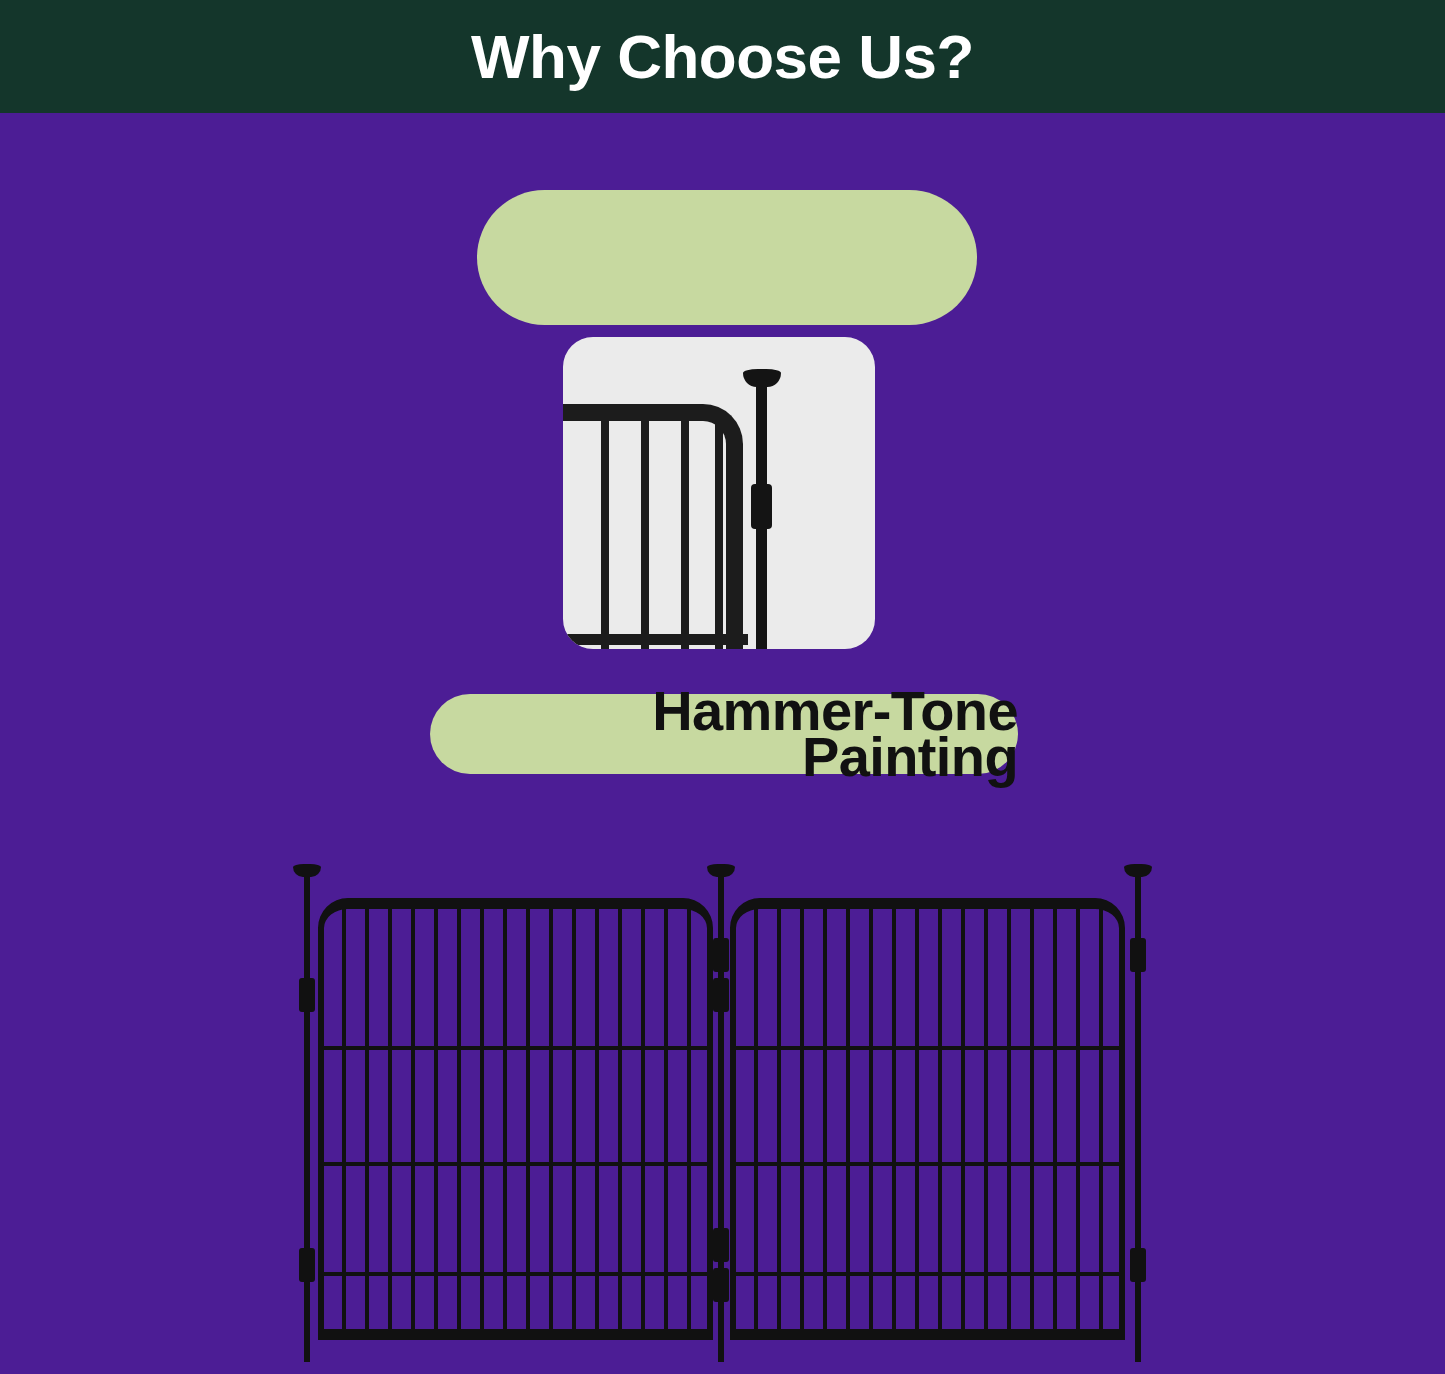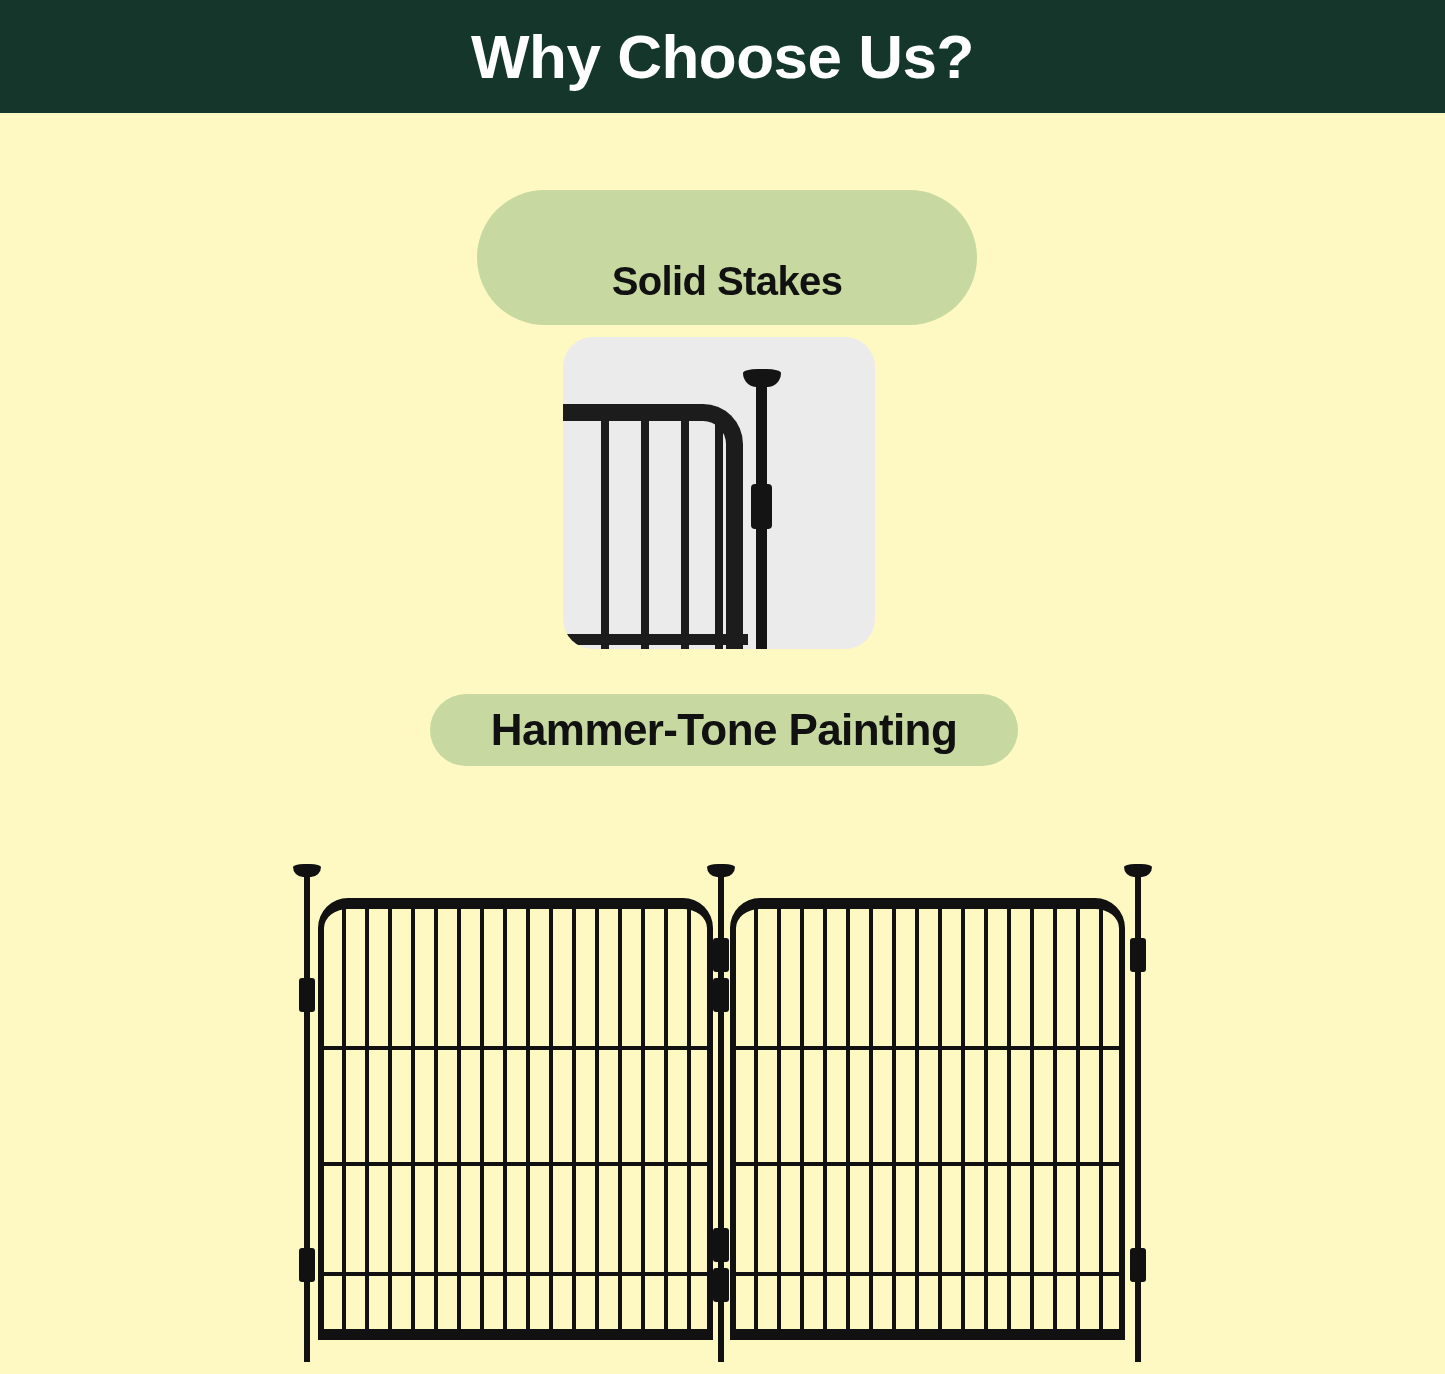--- a/index.html
+++ b/index.html
@@ -7,21 +7,21 @@
     padding: 0;
     background: #ffffff;
   }
   body {
     font-family: "Liberation Sans", sans-serif;
   }
   #page {
     position: relative;
     width: 1445px;
     height: 1374px;
-    background: #fef9c3;
+    background: #4c1d95;
     overflow: hidden;
   }
 
   
   .header-band {
     position: absolute;
     left: 0;
     top: 0;
     width: 1445px;
     height: 113px;
@@ -59,22 +59,22 @@
     width: 500px;
     height: 135px;
     font-size: 40px;
     line-height: 46px;
     letter-spacing: -0.6px;
   }
   .pill-2 {
     left: 430px;
     top: 694px;
     width: 588px;
-    height: 72px;
-    font-size: 44px;
+    height: 80px;
+    font-size: 56px;
     line-height: 46px;
     letter-spacing: -0.6px;
     text-align: right;
   }
 
   
   .detail-card {
     position: absolute;
     left: 563px;
     top: 337px;
@@ -237,21 +237,20 @@
 
 <div id="page">
 
   <div class="header-band">
     <div class="header-title">Why Choose Us?</div>
   </div>
 
   <div class="pill pill-1">
     <div>
       <br>
-      <span>Solid Stakes</span>
     </div>
   </div>
 
   <div class="detail-card">
     <div class="detail-card-inner">
       <div class="dc-toprail"></div>
       <div class="dc-corner"></div>
       <div class="dc-rightpost"></div>
 
       <div class="dc-bar" style="left:38px"></div>

